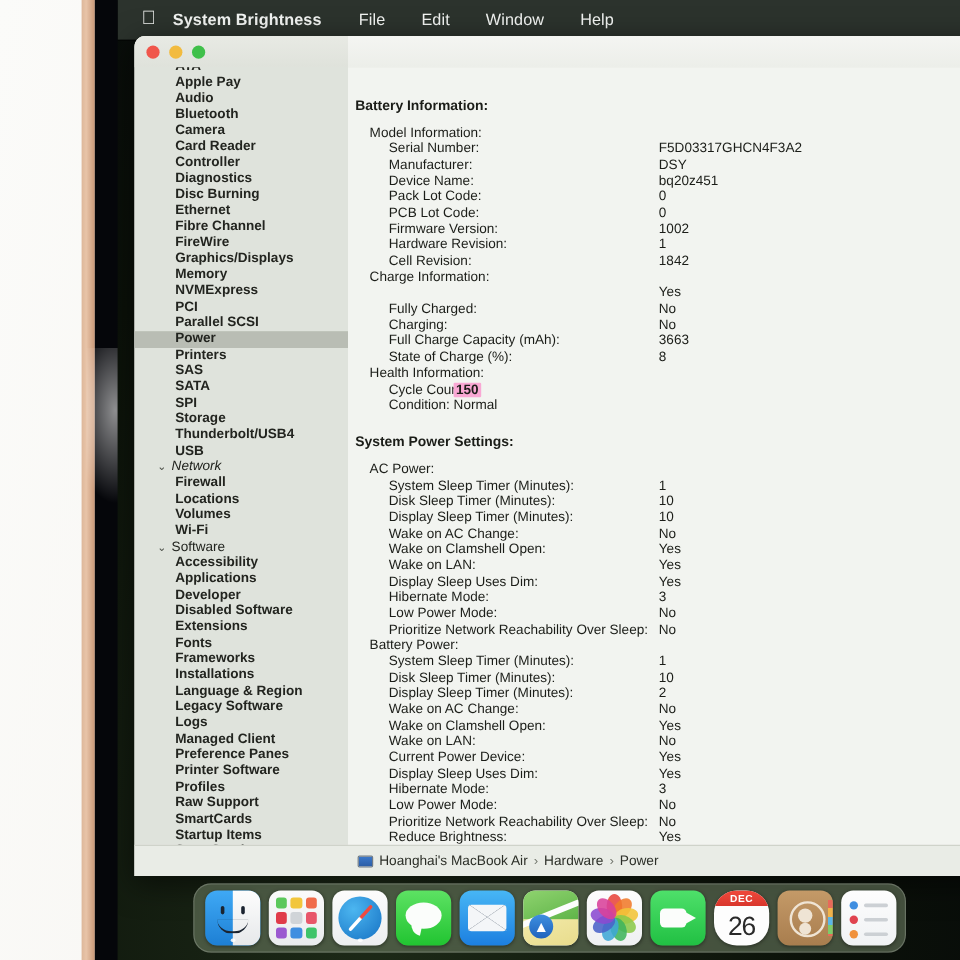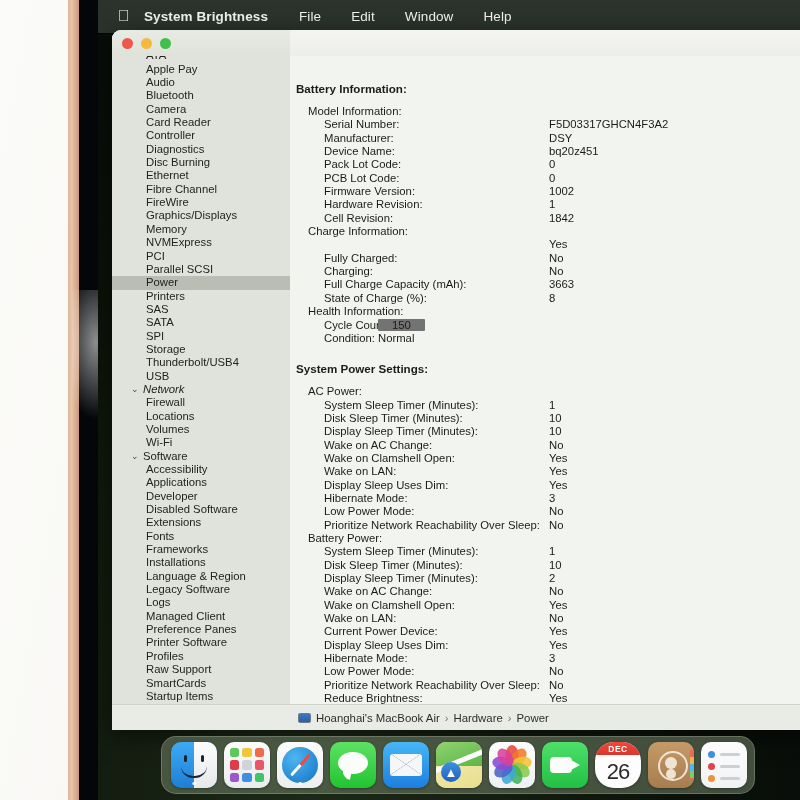--- a/index.html
+++ b/index.html
@@ -81,21 +81,21 @@
     background: #dfe3dc;
     padding-top: 10px;
     font-size: 11.3px; color: #22241f;
     overflow: hidden;
   }
   .sb-row {
     height: 13.35px; line-height: 13.35px; white-space: nowrap;
     padding-left: 18px; position: relative;
   }
   .sb-row.group { padding-left: 17px; }
-  .sb-row.child { padding-left: 34px; }
+  .sb-row.child { padding-left: 34px; font-weight: bold; }
   .sb-row.selected { background: #b9bdb4; }
   .sb-row.selected::before {
     content: ""; position: absolute; left: 4px; right: 6px; top: 0; bottom: 0;
     background: #b9bdb4; border-radius: 3px; z-index: -1;
   }
   .chev {
     position: absolute; left: 19px; top: 0; font-size: 9px; color: #4c4f48;
   }
 
   
@@ -109,21 +109,21 @@
     padding: 26px 0 0 6px;
     font-size: 11.3px; color: #1b1d18;
   }
   .sec-head { font-weight: bold; font-size: 11.6px; margin: 0 0 10px 0; }
   .gap { height: 11px; }
   .row { height: 13.35px; line-height: 13.35px; white-space: nowrap; position: relative; }
   .k { display: inline-block; }
   .ind1 { padding-left: 12px; }
   .ind2 { padding-left: 28px; }
   .v { position: absolute; left: 253px; top: 0; }
-  .sel { background: #737373; padding: 0 14px; border-radius: 1px; }
+  .sel { background: #f9a8d4; padding: 0 2px; border-radius: 1px; font-weight: bold; }
 
   
   #breadcrumb {
     position: absolute; left: 0; bottom: 0; width: 760px; height: 26px;
     background: #e9ece6;
     border-top: 1px solid #cfd3ca;
     display: flex; align-items: center; gap: 5px;
     padding-left: 186px;
     font-size: 11.4px; color: #2c2f28;
   }

